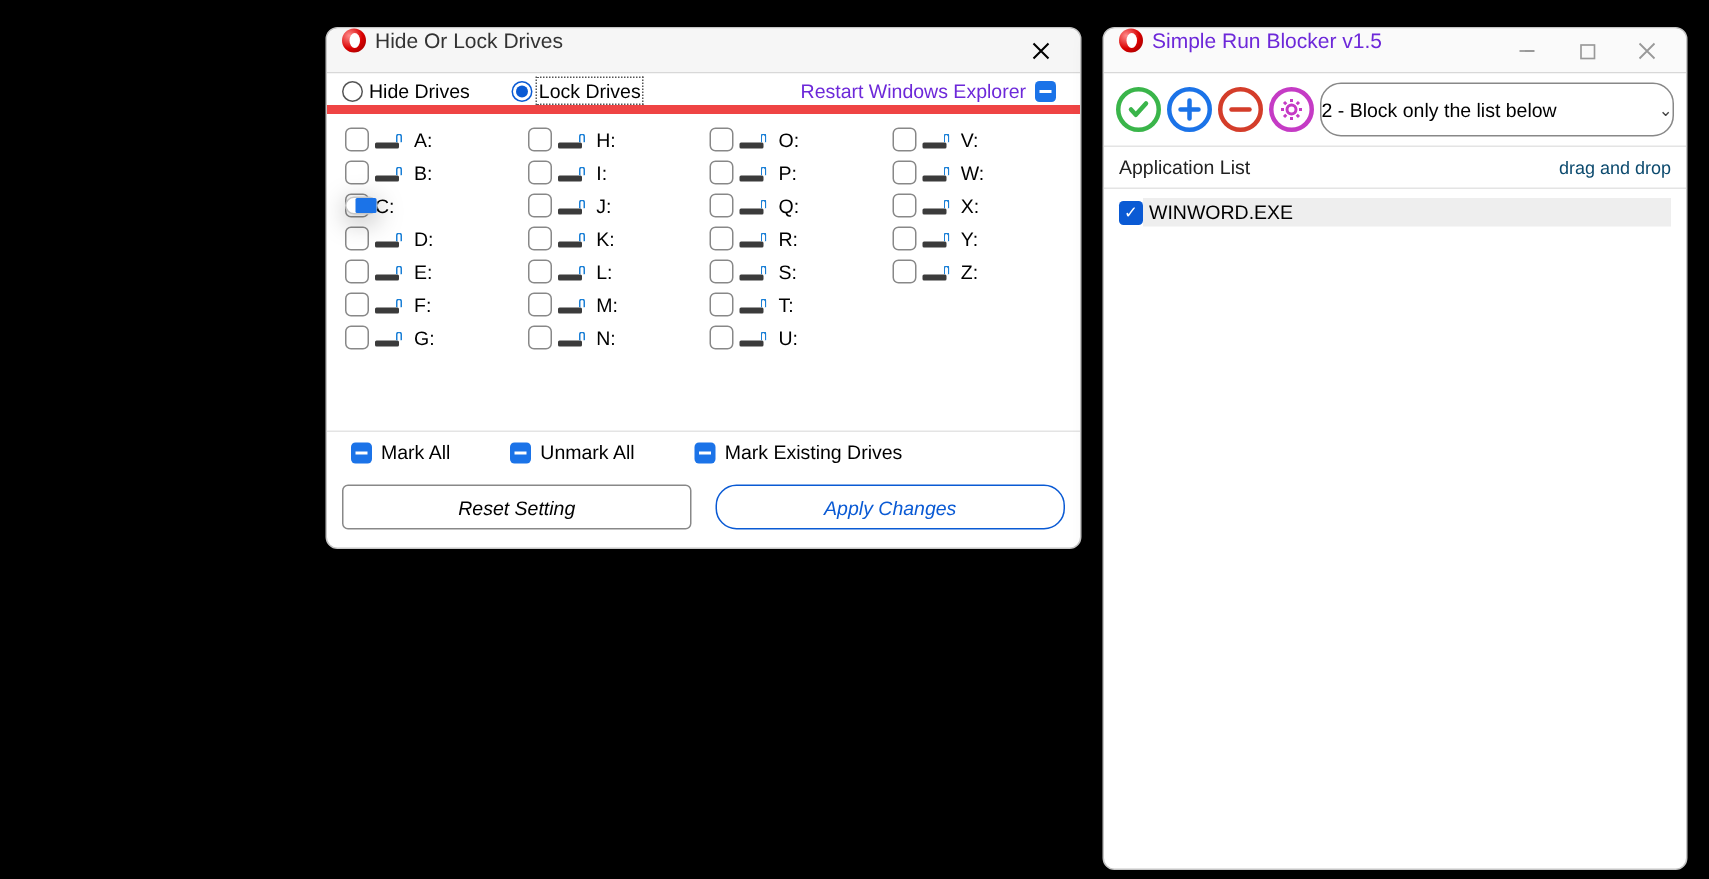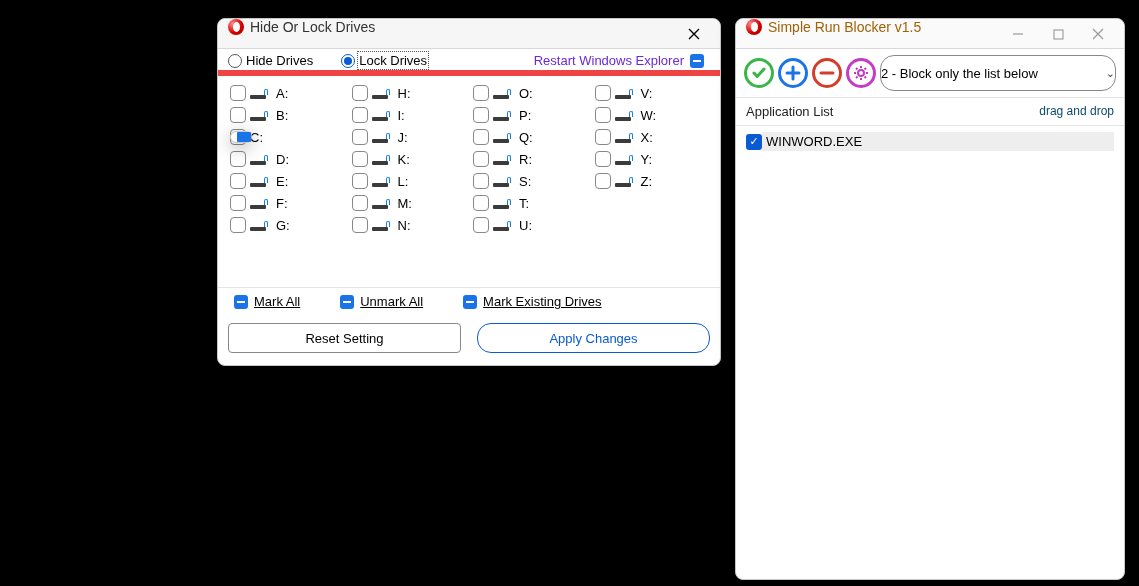--- a/index.html
+++ b/index.html
@@ -110,40 +110,39 @@
   }
   .drv-icon .top{
     width:4px;height:6px;border:1px solid #1a7fd6;border-bottom:none;
     border-radius:3px 3px 0 0; margin-left:-2px; margin-bottom:4px;
   }
   .drv-icon.win .base{background:#1b73e8;width:14px;height:10px;}
 
   .bottom-links{
     display:flex; align-items:center; padding:6px 10px;
     border-top:1px solid #e4e4e4;
-    text-decoration:underline;
   }
   .bottom-link{
     display:flex; align-items:center; cursor:pointer; margin-right:34px;
   }
   .bottom-link:last-child{margin-right:0;}
 
   .btn-row{
-    display:flex; gap:16px; padding:8px 10px 12px;
+    display:flex; gap:16px; padding:8px 10px 12px;font-style:italic;
   }
   .btn{
     flex:1; height:30px; border:1px solid #888; border-radius:4px;
     background:#fff; display:flex; align-items:center; justify-content:center;
     cursor:pointer;
   }
   .btn.primary{ border-color:#0a5ad4; color:#0a5ad4;border-radius:14px; }
 
   
   #win-blocker { left:735px; top:18px; width:390px; height:562px; }
-  #win-blocker .titlebar{ background:#fafafa; color:#a16207; }
+  #win-blocker .titlebar{ background:#fafafa; color:#6d28d9; }
 
   .toolbar{
     display:flex; align-items:center; padding:6px 8px; gap:4px;
     border-bottom:1px solid #e4e4e4;
   }
   .circle-btn{
     width:30px;height:30px;border-radius:50%;border:3px solid;
     display:flex;align-items:center;justify-content:center;cursor:pointer;
     background:#fff;
   }
@@ -153,21 +152,21 @@
   .circle-btn.del  { border-color:#d43d2a; color:#d43d2a; }
   .circle-btn.gear { border-color:#c53bc5; color:#c53bc5; }
   .select{
     flex:1; height:36px; border:1px solid #888; border-radius:14px;
     display:flex; align-items:center; padding:0 0; cursor:pointer;
     justify-content:space-between;
   }
   .select .chev{ font-size:11px; color:#444; }
 
   .list-header{
-    display:flex; padding:6px 10px; color:#222;
+    display:flex; align-items:center; padding:6px 10px; color:#222;
     border-bottom:1px solid #e4e4e4;
   }
   .list-header .dnd{ margin-left:auto; color:#0c4a6e; font-size:12px;}
   .app-row{
     display:flex; align-items:center; padding:6px 10px;
   }
   .app-chk{
     width:16px;height:16px;border-radius:3px;background:#0a5ad4;
     display:flex;align-items:center;justify-content:center;color:#fff;font-size:11px;
     cursor:pointer;

